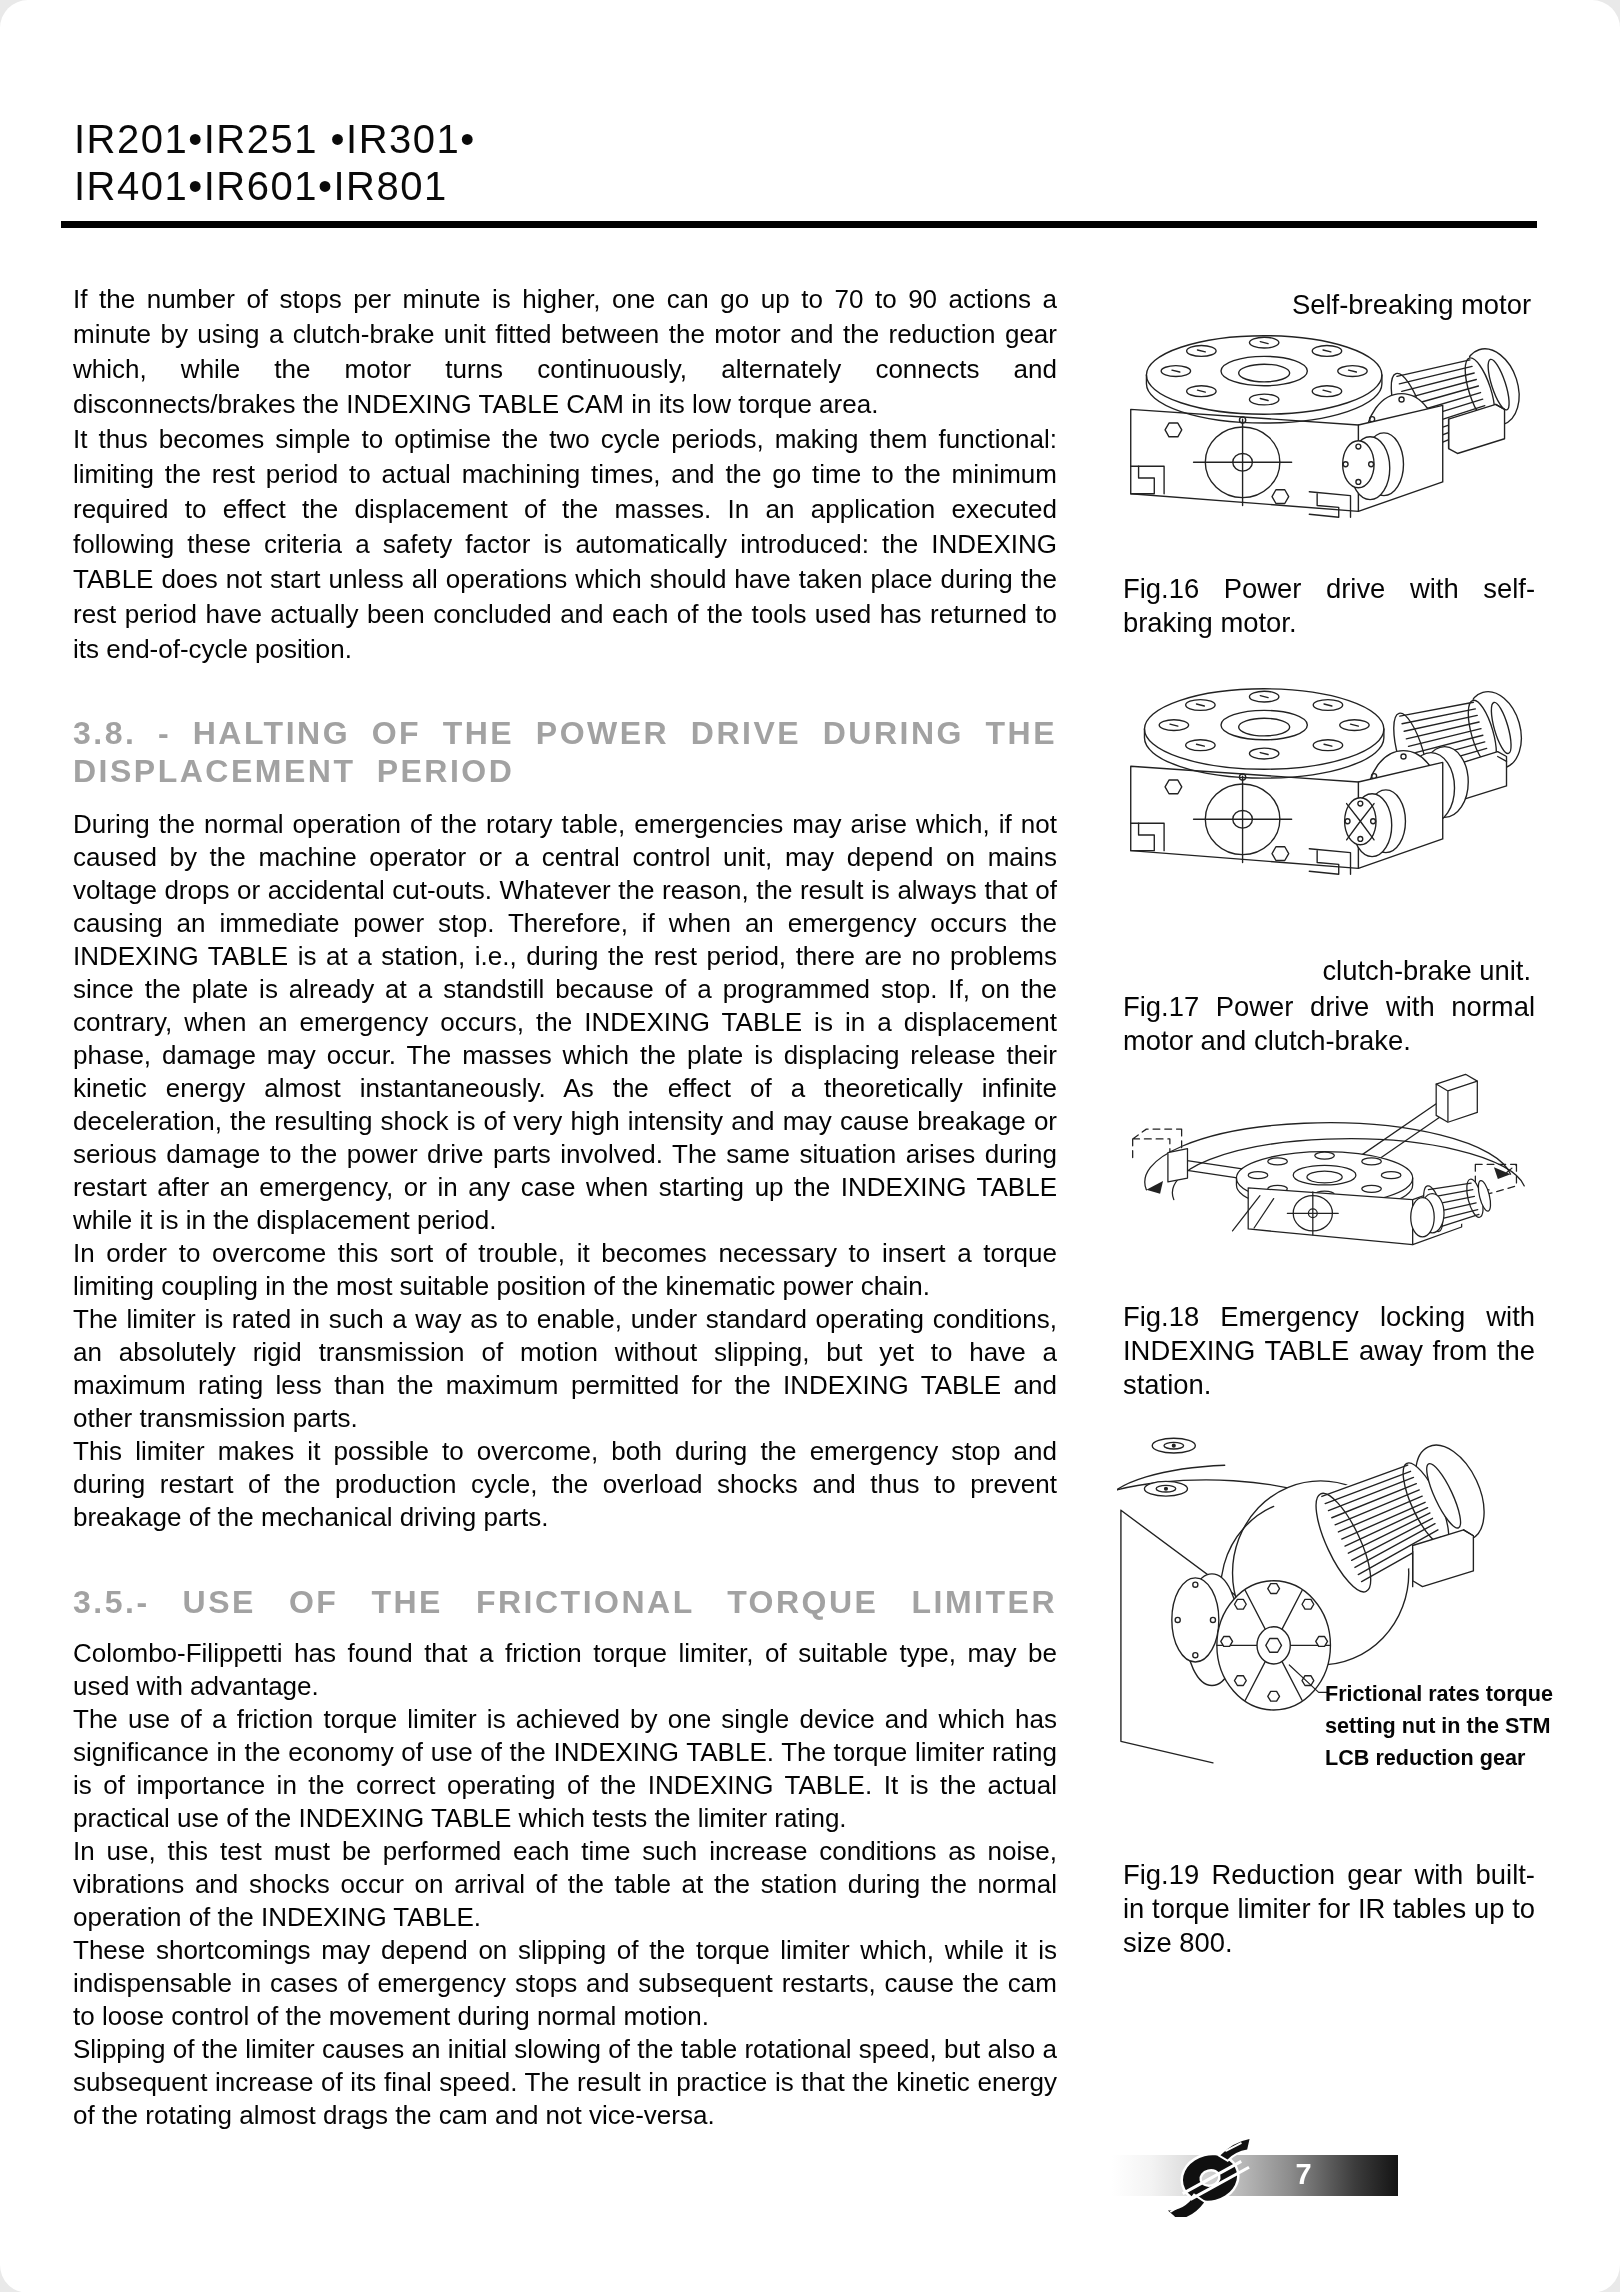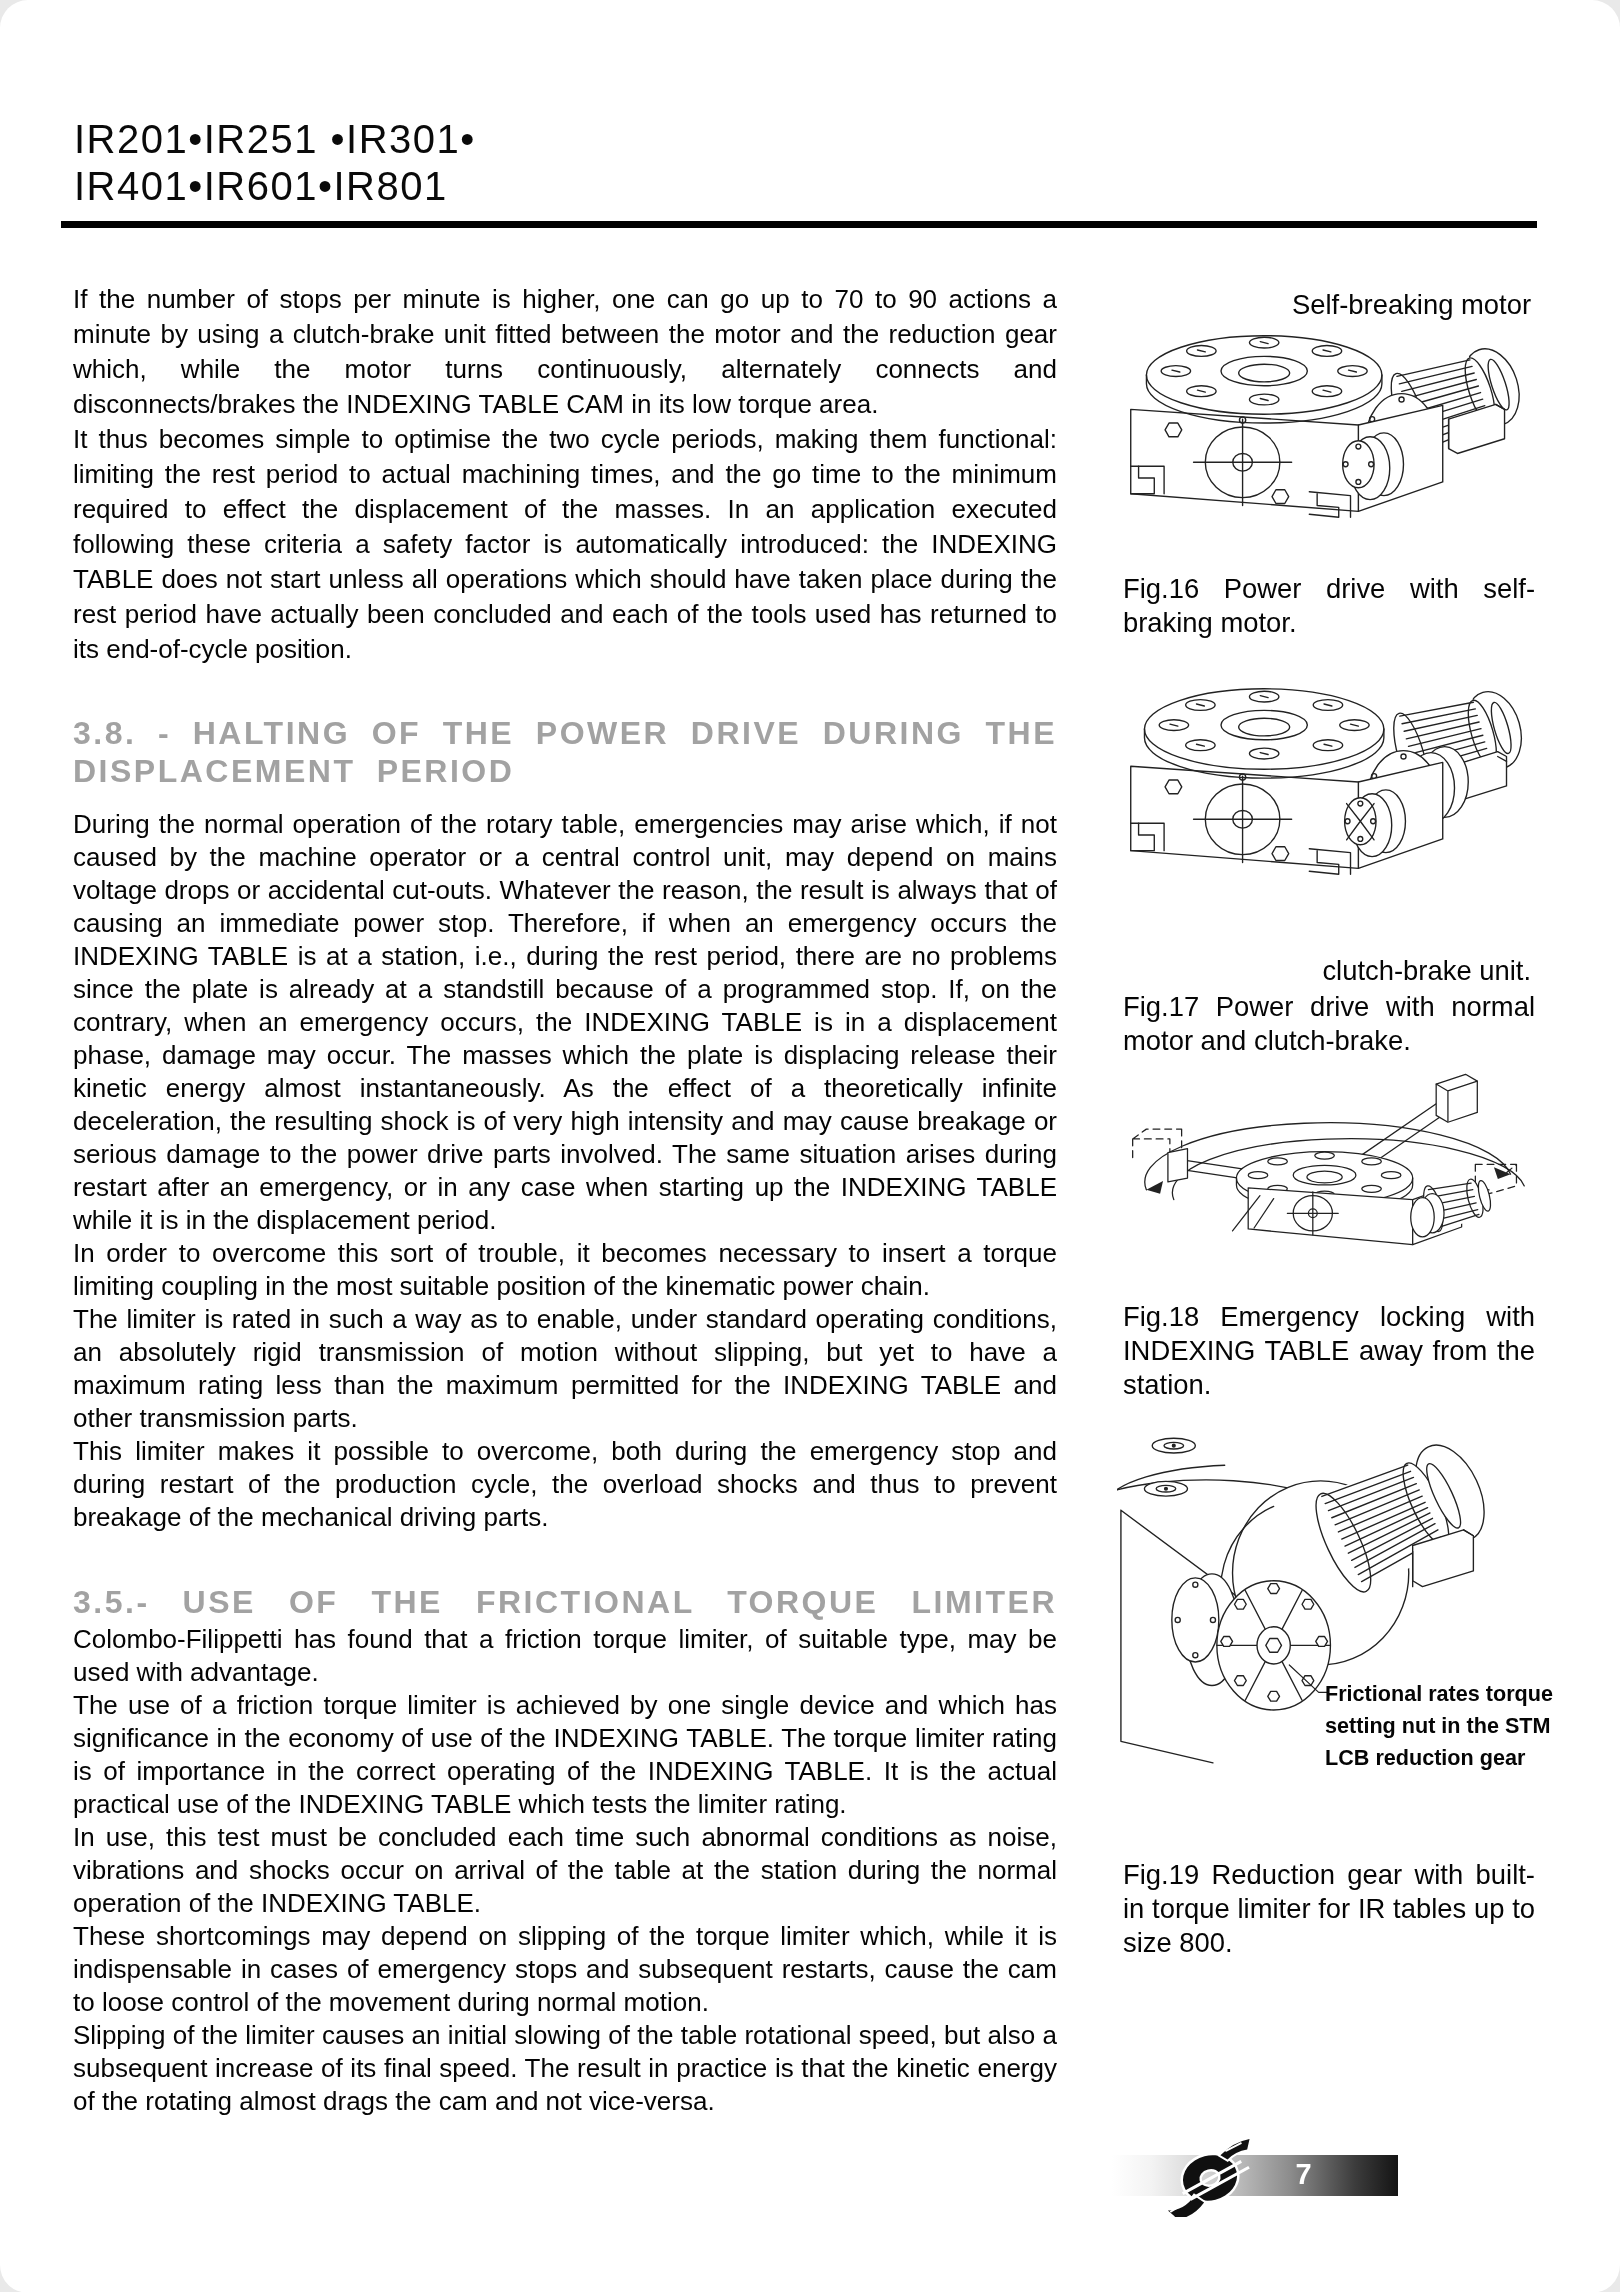--- a/index.html
+++ b/index.html
@@ -28,21 +28,21 @@
   }
   .col-left p { margin:0; }
   .sec-h {
     margin:0; color:#a2a2a2; font-weight:700; font-size:32px; line-height:38px;
     letter-spacing:2.5px; word-spacing:9.8px; text-align:justify;
   }
   .sec-h.single { text-align:justify; text-align-last:justify; }
   .h34 { margin-top:47px; }
   .body34 { margin-top:18px; line-height:33px; }
   .h35 { margin-top:49px; }
-  .body35 { margin-top:2px; line-height:33px; }
+  .body35 { margin-top:16px; line-height:33px; }
 
   
   .abs { position:absolute; }
   .fig-label { font-size:27.4px; color:#050505; }
   .fig-label.right { text-align:right; }
   .fig-cap { font-size:27.4px; line-height:34px; text-align:justify; color:#050505; }
   .fig-ann { font-size:21.6px; line-height:32px; font-weight:700; color:#050505; white-space:nowrap; }
   svg.lineart { display:block; }
 
   
@@ -76,21 +76,21 @@
       <p>During the normal operation of the rotary table, emergencies may arise which, if not caused by the machine operator or a central control unit, may depend on mains voltage drops or accidental cut-outs. Whatever the reason, the result is always that of causing an immediate power stop. Therefore, if when an emergency occurs the INDEXING TABLE is at a station, i.e., during the rest period, there are no problems since the plate is already at a standstill because of a programmed stop. If, on the contrary, when an emergency occurs, the INDEXING TABLE is in a displacement phase, damage may occur. The masses which the plate is displacing release their kinetic energy almost instantaneously. As the effect of a theoretically infinite deceleration, the resulting shock is of very high intensity and may cause breakage or serious damage to the power drive parts involved. The same situation arises during restart after an emergency, or in any case when starting up the INDEXING TABLE while it is in the displacement period.</p>
       <p>In order to overcome this sort of trouble, it becomes necessary to insert a torque limiting coupling in the most suitable position of the kinematic power chain.</p>
       <p>The limiter is rated in such a way as to enable, under standard operating conditions, an absolutely rigid transmission of motion without slipping, but yet to have a maximum rating less than the maximum permitted for the INDEXING TABLE and other transmission parts.</p>
       <p>This limiter makes it possible to overcome, both during the emergency stop and during restart of the production cycle, the overload shocks and thus to prevent breakage of the mechanical driving parts.</p>
     </div>
 
     <h2 class="sec-h single h35">3.5.- USE OF THE FRICTIONAL TORQUE LIMITER</h2>
     <div class="body35">
       <p>Colombo-Filippetti has found that a friction torque limiter, of suitable type, may be used with advantage.</p>
       <p>The use of a friction torque limiter is achieved by one single device and which has significance in the economy of use of the INDEXING TABLE. The torque limiter rating is of importance in the correct operating of the INDEXING TABLE. It is the actual practical use of the INDEXING TABLE which tests the limiter rating.</p>
-      <p>In use, this test must be concluded each time such abnormal conditions as noise, vibrations and shocks occur on arrival of the table at the station during the normal operation of the INDEXING TABLE.</p>
+      <p>In use, this test must be performed each time such increase conditions as noise, vibrations and shocks occur on arrival of the table at the station during the normal operation of the INDEXING TABLE.</p>
       <p>These shortcomings may depend on slipping of the torque limiter which, while it is indispensable in cases of emergency stops and subsequent restarts, cause the cam to loose control of the movement during normal motion.</p>
       <p>Slipping of the limiter causes an initial slowing of the table rotational speed, but also a subsequent increase of its final speed. The result in practice is that the kinetic energy of the rotating almost drags the cam and not vice-versa.</p>
     </div>
   </div>
 
   <div class="abs fig-label right" style="left:1117px; top:289px; width:414px;">Self-breaking motor</div>
   <div class="abs" style="left:1117px; top:321px;">
     <svg class="lineart" width="416" height="210" viewBox="0 0 424 214">
       <g stroke="#222" stroke-width="1.4" fill="none" stroke-linejoin="round" stroke-linecap="round">
         <g transform="rotate(-18 330 84)">

